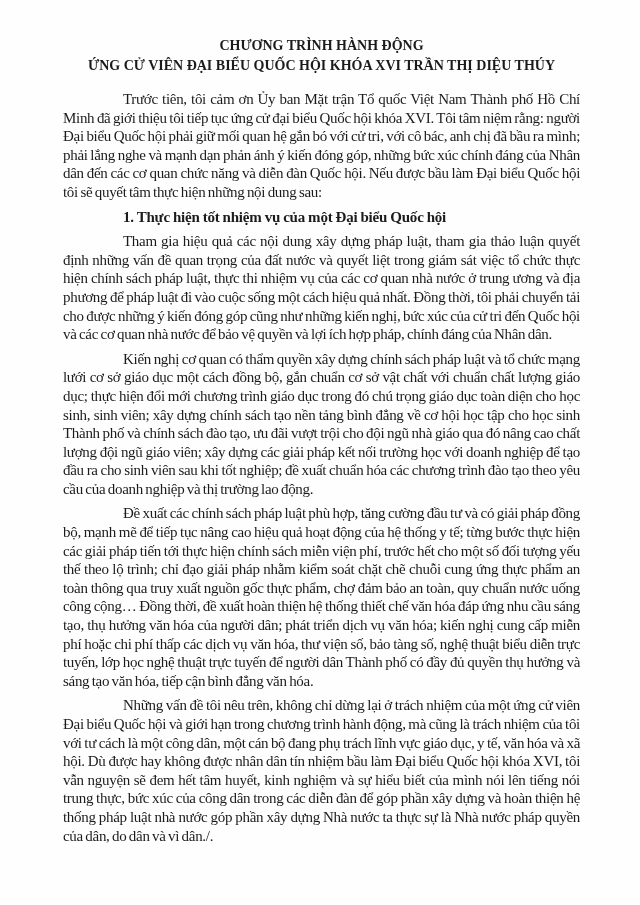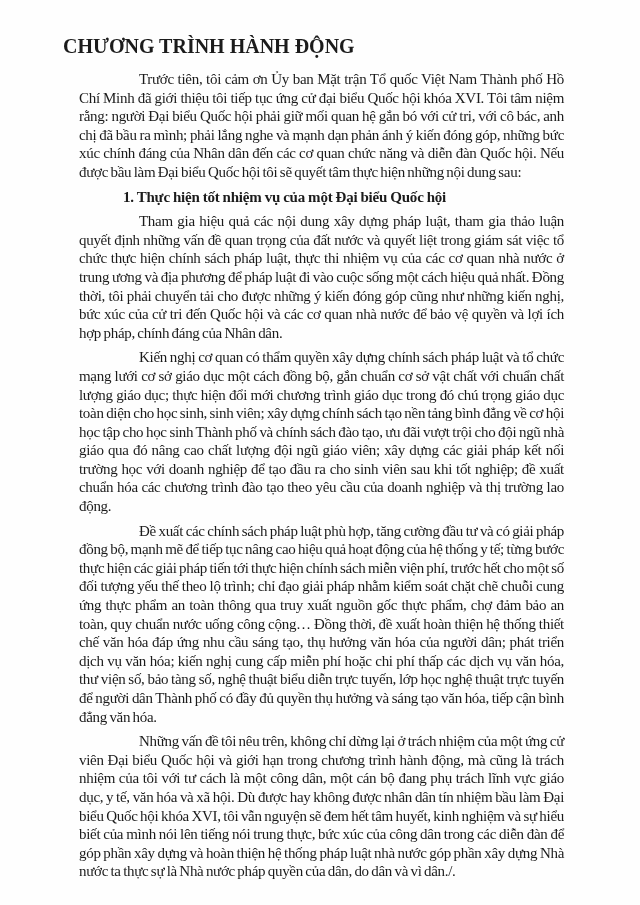--- a/index.html
+++ b/index.html
@@ -15,31 +15,32 @@
     margin: 0;
     padding: 36px 60px 28px 63px;
     background: #fefefe;
     color: #1b1b1b;
     font-family: "Liberation Serif", "DejaVu Serif", serif;
     font-size: 15px;
     line-height: 18.6px;
     overflow: hidden;
   }
   .doc-title {
+    text-align: center;
     font-weight: bold;
-    font-size: 20px;
+    font-size: 14px;
     line-height: 20px;
     letter-spacing: 0;
     margin: 0 0 14px 0;
   }
   .doc-title div {
     white-space: normal;
   }
   p.para {
-    margin: 6px 16px;
+    margin: 6px 0;
     text-align: justify;
     text-indent: 60px;
     letter-spacing: -0.3px;
     word-spacing: -1px;
   }
   p.heading {
     margin: 0 0 6px 0;
     font-weight: bold;
     text-align: justify;
     text-indent: 60px;
@@ -48,20 +49,21 @@
     font-family: Liberation Serif, serif;
   }
 </style>
 </head>
 <body>
 
 <div class="page">
 
   <div class="doc-title">
     <div>CHƯƠNG TRÌNH HÀNH ĐỘNG</div>
+    <div>ỨNG CỬ VIÊN ĐẠI BIỂU QUỐC HỘI KHÓA XVI TRẦN THỊ DIỆU THÚY</div>
   </div>
 
   <p class="para">Trước tiên, tôi cảm ơn Ủy ban Mặt trận Tổ quốc Việt Nam Thành phố Hồ Chí Minh đã giới thiệu tôi tiếp tục ứng cử đại biểu Quốc hội khóa XVI. Tôi tâm niệm rằng: người Đại biểu Quốc hội phải giữ mối quan hệ gắn bó với cử tri, với cô bác, anh chị đã bầu ra mình; phải lắng nghe và mạnh dạn phản ánh ý kiến đóng góp, những bức xúc chính đáng của Nhân dân đến các cơ quan chức năng và diễn đàn Quốc hội. Nếu được bầu làm Đại biểu Quốc hội tôi sẽ quyết tâm thực hiện những nội dung sau:</p>
 
   <p class="heading">1. Thực hiện tốt nhiệm vụ của một Đại biểu Quốc hội</p>
 
   <p class="para">Tham gia hiệu quả các nội dung xây dựng pháp luật, tham gia thảo luận quyết định những vấn đề quan trọng của đất nước và quyết liệt trong giám sát việc tổ chức thực hiện chính sách pháp luật, thực thi nhiệm vụ của các cơ quan nhà nước ở trung ương và địa phương để pháp luật đi vào cuộc sống một cách hiệu quả nhất. Đồng thời, tôi phải chuyển tải cho được những ý kiến đóng góp cũng như những kiến nghị, bức xúc của cử tri đến Quốc hội và các cơ quan nhà nước để bảo vệ quyền và lợi ích hợp pháp, chính đáng của Nhân dân.</p>
 
 
   <p class="para">Kiến nghị cơ quan có thẩm quyền xây dựng chính sách pháp luật và tổ chức mạng lưới cơ sở giáo dục một cách đồng bộ, gắn chuẩn cơ sở vật chất với chuẩn chất lượng giáo dục; thực hiện đổi mới chương trình giáo dục trong đó chú trọng giáo dục toàn diện cho học sinh, sinh viên; xây dựng chính sách tạo nền tảng bình đẳng về cơ hội học tập cho học sinh Thành phố và chính sách đào tạo, ưu đãi vượt trội cho đội ngũ nhà giáo qua đó nâng cao chất lượng đội ngũ giáo viên; xây dựng các giải pháp kết nối trường học với doanh nghiệp để tạo đầu ra cho sinh viên sau khi tốt nghiệp; đề xuất chuẩn hóa các chương trình đào tạo theo yêu cầu của doanh nghiệp và thị trường lao động.</p>

